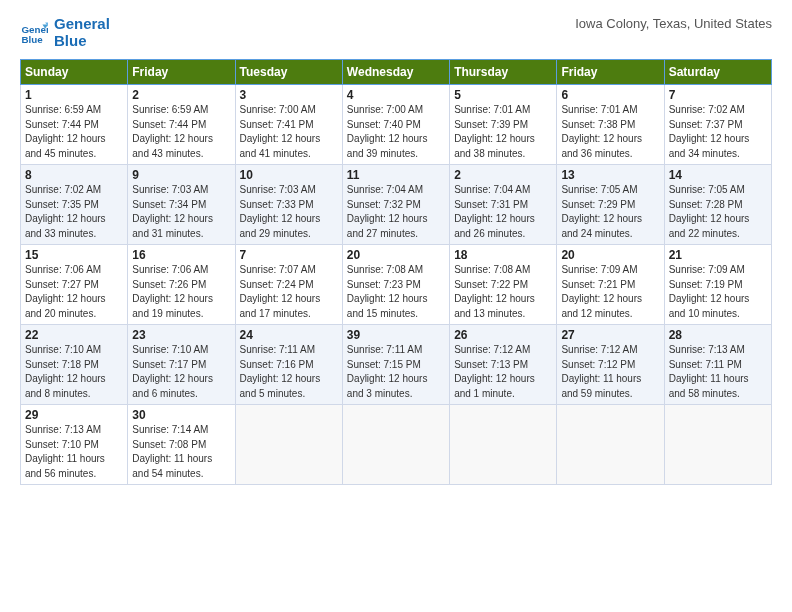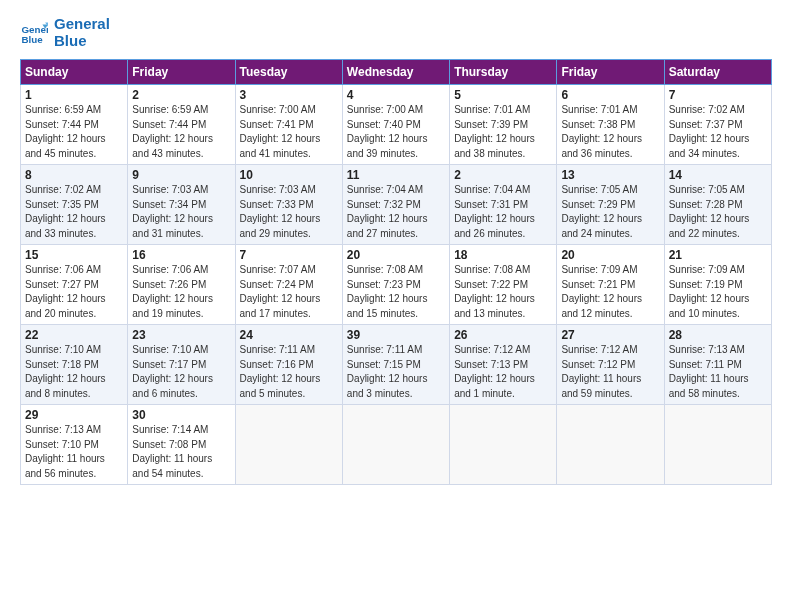--- a/index.html
+++ b/index.html
@@ -43,21 +43,21 @@
     .location {
       font-size: 13px;
       color: #555;
     }
     table {
       width: 100%;
       border-collapse: collapse;
       table-layout: fixed;
     }
     thead tr th {
-      background: #701a75;
+      background: #4d7c0f;
       color: #fff;
       font-size: 12px;
       font-weight: bold;
       padding: 5px 4px;
       border: 1px solid #5a9de0;
       text-align: left;
     }
     tbody tr td {
       border: 1px solid #d0d8e8;
       vertical-align: top;
@@ -97,20 +97,21 @@
         <text x="2" y="34" font-size="14" font-weight="bold" fill="#1a6cb5">Blue</text>
         <polygon points="32,8 40,8 36,14" fill="#4a9fd4"></polygon>
         <polygon points="36,5 44,5 40,11" fill="#6bb5e8"></polygon>
       </svg>
       <div style="margin-left:2px;">
         <div style="font-size:15px;font-weight:bold;color:#1a6cb5;line-height:1.1;">General</div>
         <div style="font-size:15px;font-weight:bold;color:#1a6cb5;line-height:1.1;">Blue</div>
       </div>
     </div>
     <div class="title-block">
+      <div class="location">Iowa Colony, Texas, United States</div>
     </div>
   </div>
 
   <table>
     <thead>
       <tr>
         <th>Sunday</th>
         <th>Friday</th>
         <th>Tuesday</th>
         <th>Wednesday</th>

